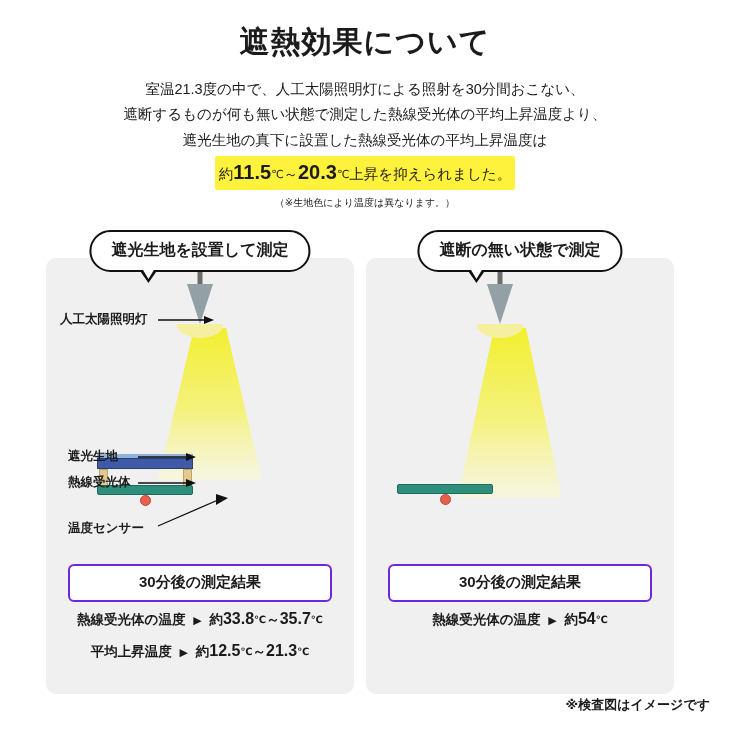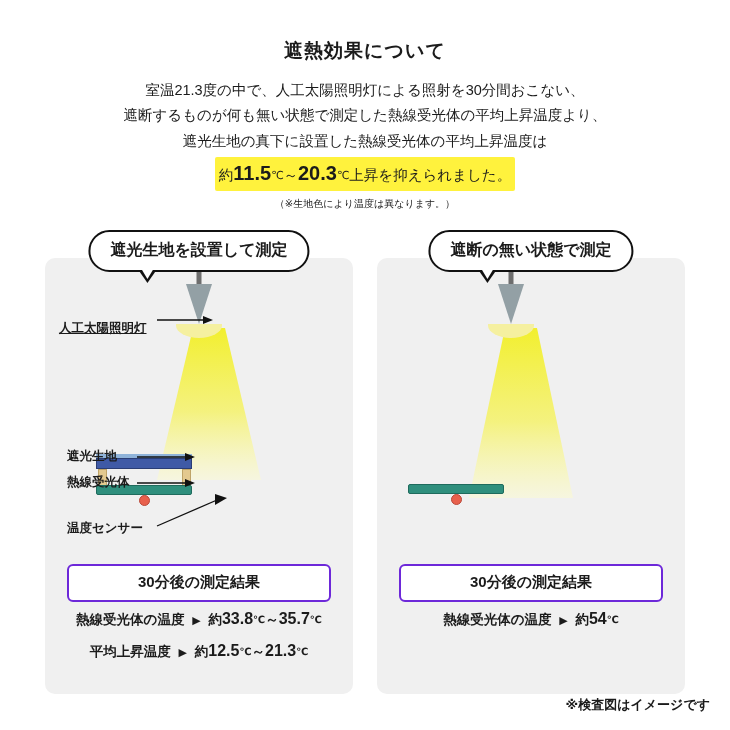--- a/index.html
+++ b/index.html
@@ -9,24 +9,24 @@
     background: #ffffff;
     font-family: "Liberation Sans", "DejaVu Sans", sans-serif;
     color: #1b1b1b;
     position: relative;
     overflow: hidden;
   }
 
   
   .header { padding-top: 22px; text-align: center; }
   .title {
-    font-size: 19px;
+    font-size: 30px;
     font-weight: bold;
     letter-spacing: 1px;
-    margin: 16px 0 14px 0;
+    margin: 0 0 14px 0;
   }
   .lead { font-size: 14.5px; line-height: 1.75; margin: 0 auto; width: 640px; }
   .lead-line { white-space: nowrap; }
 
   .highlight-line { margin-top: 3px; text-align: center; }
   .hl {
     background: #fff23d;
     padding: 1px 4px 2px 4px;
     border-radius: 2px;
     display: inline-block;
@@ -34,22 +34,22 @@
   }
   .big { font-size: 20px; font-weight: bold; }
   .sml { font-size: 11px; position: relative; top: -1px; }
   .note { font-size: 10px; margin-top: 6px; }
 
   
   .panels {
     position: absolute;
     top: 258px; left: 0; right: 0;
     display: flex;
-    justify-content: center;
-    gap: 24px;
+    gap: 12px;
+    padding-left: 46px;
   }
   .panel {
     width: 308px;
     height: 436px;
     background: #f0f0f0;
     border-radius: 10px;
     position: relative;
   }
 
   
@@ -220,21 +220,21 @@
       </defs>
       <polygon points="148,20 180,20 216,172 112,172" fill="url(#beamGradL)"></polygon>
     </svg>
 
     <div class="lamp" style="top:14px;width:60px;height:66px;left:154px;">
       <div class="lamp-stem"></div>
       <div class="lamp-shade" style="border-top-width:40px;border-left-width:13px;border-right-width:13px;transform:translateX(-50%) scaleY(1);"></div>
       <div class="lamp-bulb" style="top:52px;"></div>
     </div>
 
-    <div class="lbl" style="top:62px;left:14px;text-decoration:underline;">人工太陽照明灯</div>
+    <div class="lbl" style="top:53px;left:14px;">人工太陽照明灯</div>
     <svg width="60" height="12" style="position:absolute;top:56px;left:112px;">
       <line x1="0" y1="6" x2="46" y2="6" stroke="#111" stroke-width="1.3"></line>
       <polygon points="46,2 56,6 46,10" fill="#111"></polygon>
     </svg>
 
     <div class="stack" style="top:196px;left:154px;width:110px;height:60px;">
       <div class="fabric-top" style="left:-48px;top:0px;"></div>
       <div class="fabric" style="left:-48px;top:4px;"></div>
       <div class="leg" style="left:-46px;top:15px;"></div>
       <div class="leg" style="left:38px;top:15px;"></div>

